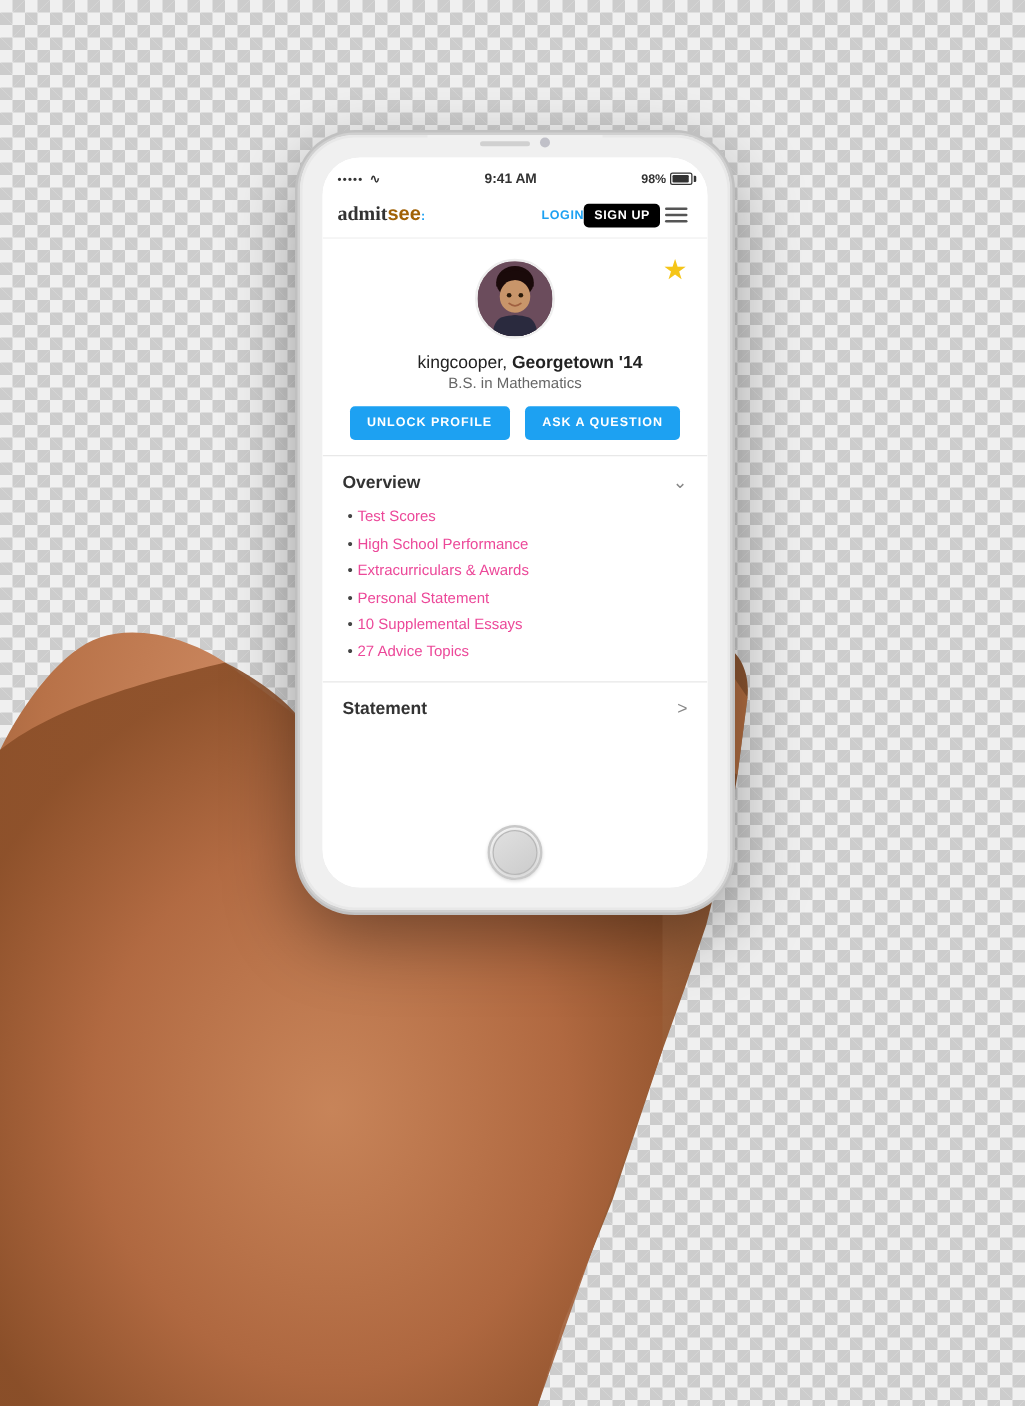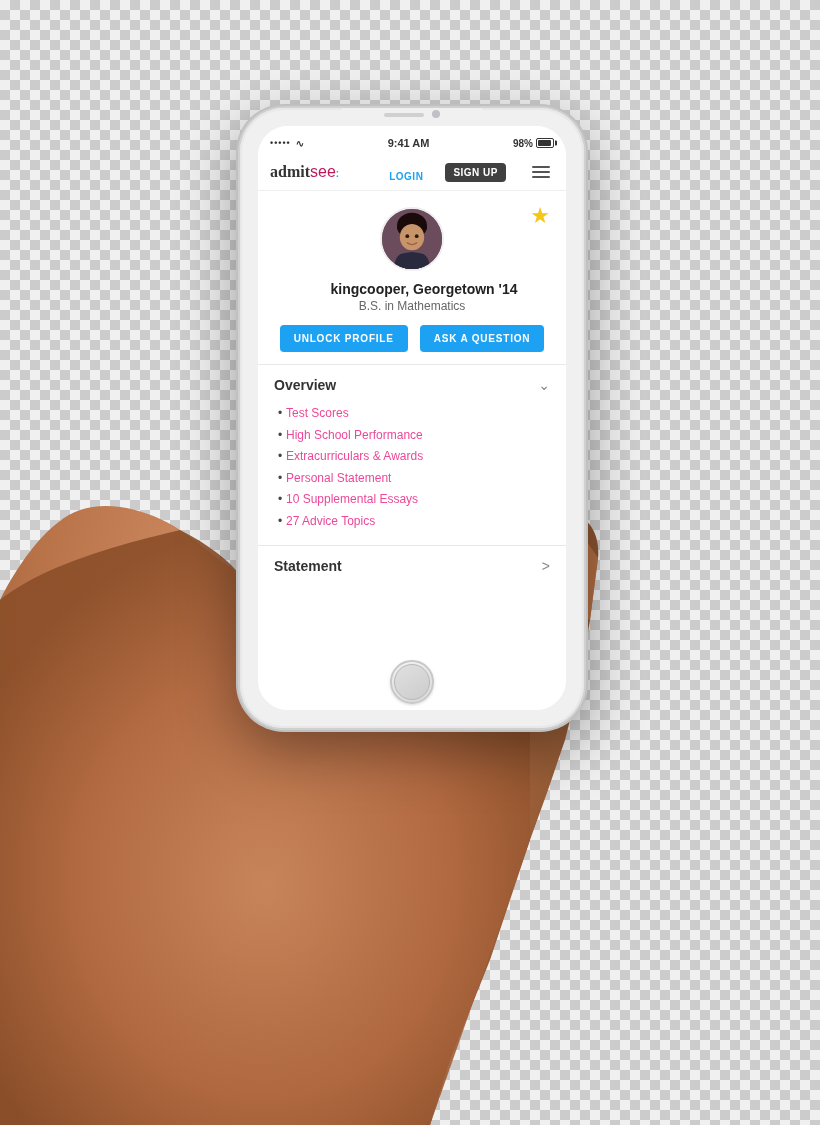--- a/index.html
+++ b/index.html
@@ -212,36 +212,36 @@
 
     .logo {
       font-size: 16px;
       font-weight: 700;
       color: #333;
       flex: 1;
     }
 
     .nav-buttons {
       display: flex;
-      align-items: flex-end;
-      gap: 22px;
+      align-items: center;
+      gap: 0;
     }
 
     .btn-login {
       color: #1da1f2;
       font-size: 10px;
       font-weight: 700;
       background: none;
       border: none;
       cursor: pointer;
       letter-spacing: 0.5px;
     }
 
     .btn-signup {
-      background: #404040;
+      background: #000000;
       color: #fff;
       font-size: 10px;
       font-weight: 700;
       border: none;
       border-radius: 4px;
       padding: 4px 8px;
       cursor: pointer;
       letter-spacing: 0.5px;
     }
 
@@ -299,21 +299,21 @@
     }
 
     .profile-name {
       font-size: 14px;
       font-weight: 700;
       color: #222;
       margin-bottom: 2px;
     }
 
     .profile-name .username {
-      font-weight: 700;
+      font-weight: 400;
       margin-left: 24px;
     }
 
     .profile-degree {
       font-size: 12px;
       color: #666;
       margin-bottom: 12px;
     }
 
     .profile-actions {
@@ -524,21 +524,21 @@
           <div class="battery-icon">
             <div class="battery-fill"></div>
           </div>
         </div>
       </div>
 
       <div class="app-content">
 
         <div class="navbar">
           <div class="logo">
-            <span style="color:#333;font-weight:900;font-family:Liberation Serif, serif;">admit</span><span style="color:#be185d;font-weight:400;">see</span><span style="color:#1da1f2;font-size:10px;">:</span>
+            <span style="color:#333;font-weight:900;font-family:Liberation Serif, serif;">admit</span><span style="color:#a16207;font-weight:700;">see</span><span style="color:#1da1f2;font-size:10px;">:</span>
           </div>
           <div class="nav-buttons">
             <button class="btn-login">LOGIN</button>
             <button class="btn-signup">SIGN UP</button>
             <div class="hamburger">
               <span></span>
               <span></span>
               <span></span>
             </div>
           </div>

